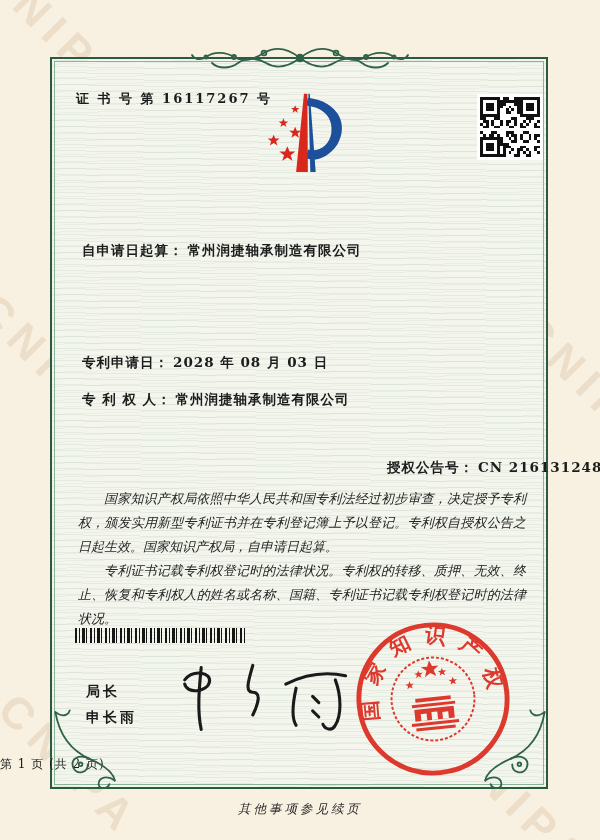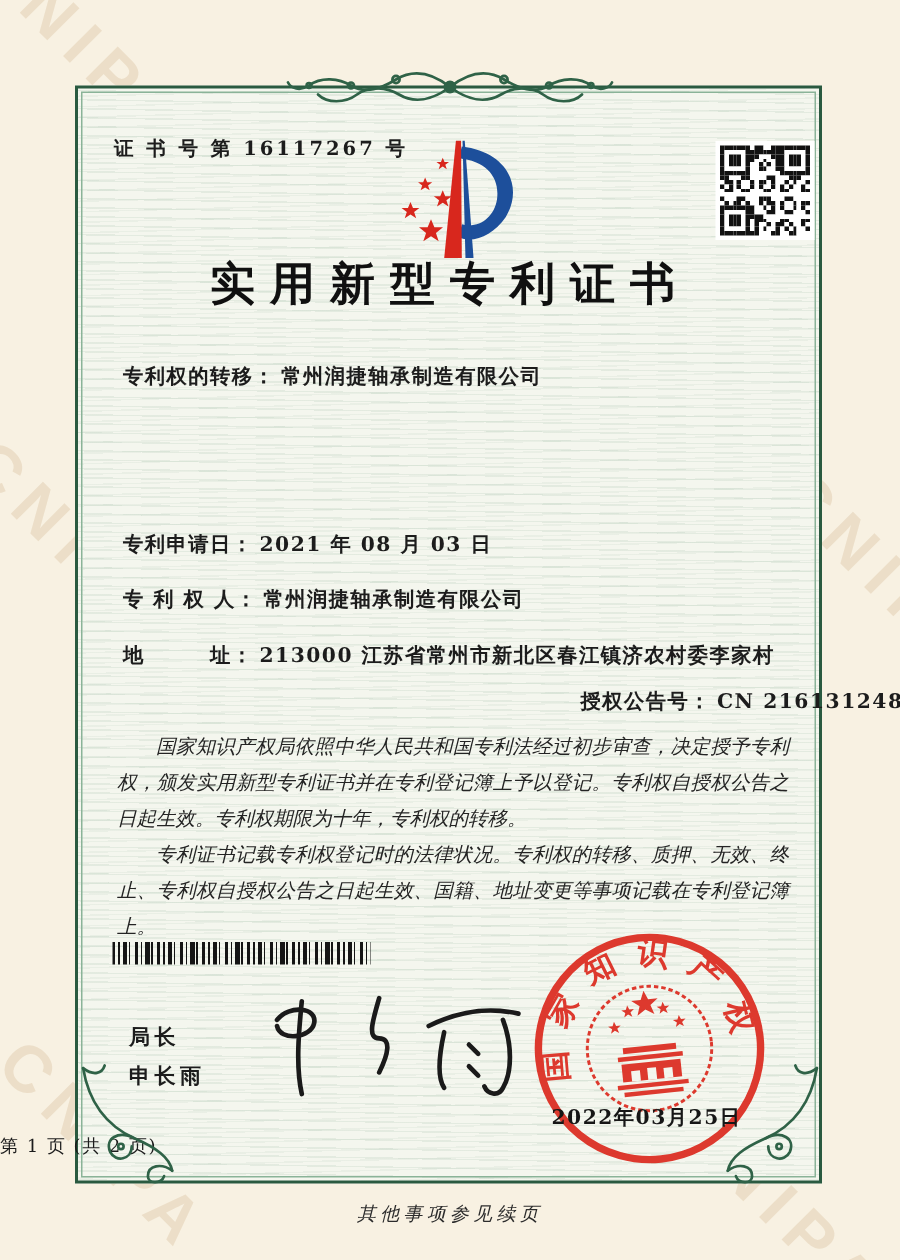--- a/index.html
+++ b/index.html
@@ -577,43 +577,39 @@
           <div style="background: rgb(255, 255, 255);"></div>
           <div style="background: rgb(255, 255, 255);"></div>
           <div style="background: rgb(17, 17, 17);"></div>
           <div style="background: rgb(17, 17, 17);"></div>
           <div style="background: rgb(255, 255, 255);"></div>
           <div style="background: rgb(255, 255, 255);"></div>
           <div style="background: rgb(255, 255, 255);"></div>
         </div>
     </div>
 
-    <div class="title">实用新型专利证书</div>
 
     <div class="field-row" style="top:242px;">
-      <span class="lab">专利权的转移：</span><span>常州润捷轴承制造有限公司</span>
+      <span class="lab">自申请日起算：</span><span>常州润捷轴承制造有限公司</span>
     </div>
     <div class="field-row" style="top:354px;">
-      <span class="lab">专利申请日：</span><span>2021 年 08 月 03 日</span>
+      <span class="lab">专利申请日：</span><span>2028 年 08 月 03 日</span>
     </div>
     <div class="field-row" style="top:391px;">
       <span class="lab">专 利 权 人：</span><span>常州润捷轴承制造有限公司</span>
-    </div>
-    <div class="field-row" style="top:428px;">
-      <span class="lab">地　　　址：</span><span>213000  江苏省常州市新北区春江镇济农村委李家村</span>
     </div>
     <div class="field-row" style="top:459px;">
       <span class="grant-right">
         <span class="lab">授权公告号：</span><span>CN 216131248 U</span>
       </span>
     </div>
 
     <div class="body-text">
-      <p>国家知识产权局依照中华人民共和国专利法经过初步审查，决定授予专利权，颁发实用新型专利证书并在专利登记簿上予以登记。专利权自授权公告之日起生效。专利权期限为十年，专利权的转移。</p>
-      <p>专利证书记载专利权登记时的法律状况。专利权的转移、质押、无效、终止、专利权自授权公告之日起生效、国籍、地址变更等事项记载在专利登记簿上。</p>
+      <p>国家知识产权局依照中华人民共和国专利法经过初步审查，决定授予专利权，颁发实用新型专利证书并在专利登记簿上予以登记。专利权自授权公告之日起生效。国家知识产权局，自申请日起算。</p>
+      <p>专利证书记载专利权登记时的法律状况。专利权的转移、质押、无效、终止、恢复和专利权人的姓名或名称、国籍、专利证书记载专利权登记时的法律状况。</p>
     </div>
 
     <div class="barcode"></div>
 
     <div class="director-title">局长</div>
     <div class="director-name">申长雨</div>
 
     <svg class="signature" viewBox="0 0 190 75">
       <g stroke="#1a1a1a" fill="none" stroke-width="3" stroke-linecap="round" stroke-linejoin="round">
         <path d="M38,6 C36,26 34,48 38,66"></path>
@@ -649,19 +645,18 @@
           <rect x="60" y="89" width="40" height="12"></rect>
           <rect x="56" y="103" width="48" height="3"></rect>
           <rect x="60" y="108" width="40" height="3"></rect>
         </g>
         <rect x="66" y="94" width="6" height="7" fill="#f4f6ee"></rect>
         <rect x="77" y="93" width="6" height="8" fill="#f4f6ee"></rect>
         <rect x="88" y="94" width="6" height="7" fill="#f4f6ee"></rect>
       </g>
     </svg>
 
-    <div class="seal-date">2022年03月25日</div>
 
     <div class="page-info">第 1 页 (共 2 页)</div>
   </div>
 
   <div class="footer-note">其他事项参见续页</div>
 </div>
 
 </body></html>

